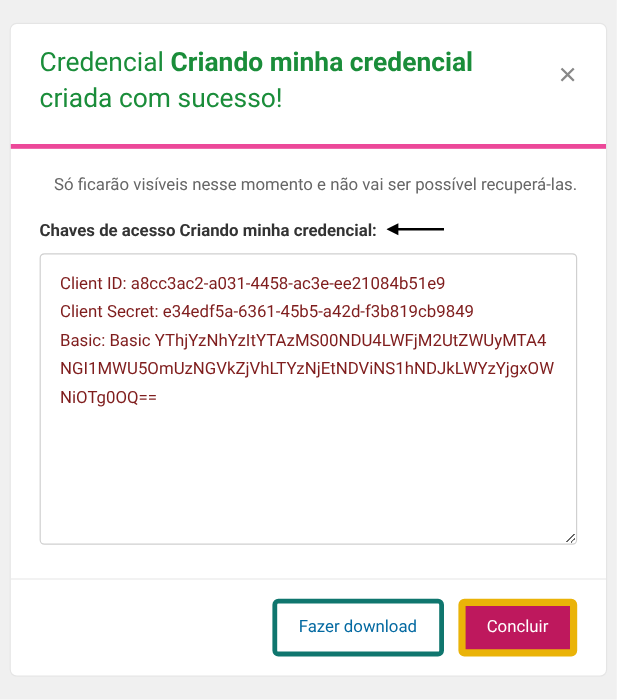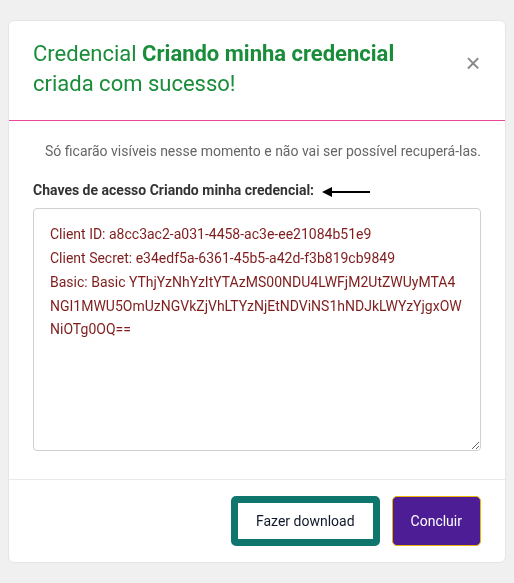--- a/index.html
+++ b/index.html
@@ -16,21 +16,21 @@
       background: #fff;
       border: 1px solid #e5e5e5;
       border-radius: 6px;
       width: 498px;
       padding: 0;
       position: relative;
     }
     .modal-header {
       padding: 18px 37px 22px 24px;
       position: relative;
-      border-bottom: 1px solid #ec4899;
+      border-bottom: 4px solid #ec4899;
     }
     .title {
       font-size: 22px;
       font-weight: 400;
       color: #1a8d3a;
       line-height: 1.35;
       padding-right: 30px;
     }
     .title .bold {
       font-weight: 700;
@@ -63,21 +63,21 @@
     }
     .instr-note {
       font-size: 14px;
       color: #666;
       line-height: 1.5;
       margin-bottom: 20px;
       text-align: right;
     }
     .keys-label-row {
       display: flex;
-      align-items: flex-end;
+      align-items: flex-start;
       gap: 8px;
       margin-bottom: 10px;
     }
     .keys-label {
       font-size: 14px;
       font-weight: 700;
       color: #333;
     }
     .arrow {
       flex-shrink: 0;
@@ -105,26 +105,26 @@
     }
     .btn {
       font-size: 14px;
       padding: 10px 18px;
       border-radius: 5px;
       cursor: pointer;
       font-family: inherit;
     }
     .btn-outline {
       background: #fff;
-      border: 7px solid #0f766e;
-      color: #0f172a;
+      border: 4px solid #0f766e;
+      color: #0369a1;
     }
     .btn-primary {
-      background: #4c1d95;
-      border: 1px solid #eab308;
+      background: #be185d;
+      border: 6px solid #eab308;
       color: #fff;
     }
   </style>
 </head>
 <body>
 
 <div class="modal">
 
   <div class="modal-header">
     <h2 class="title">

